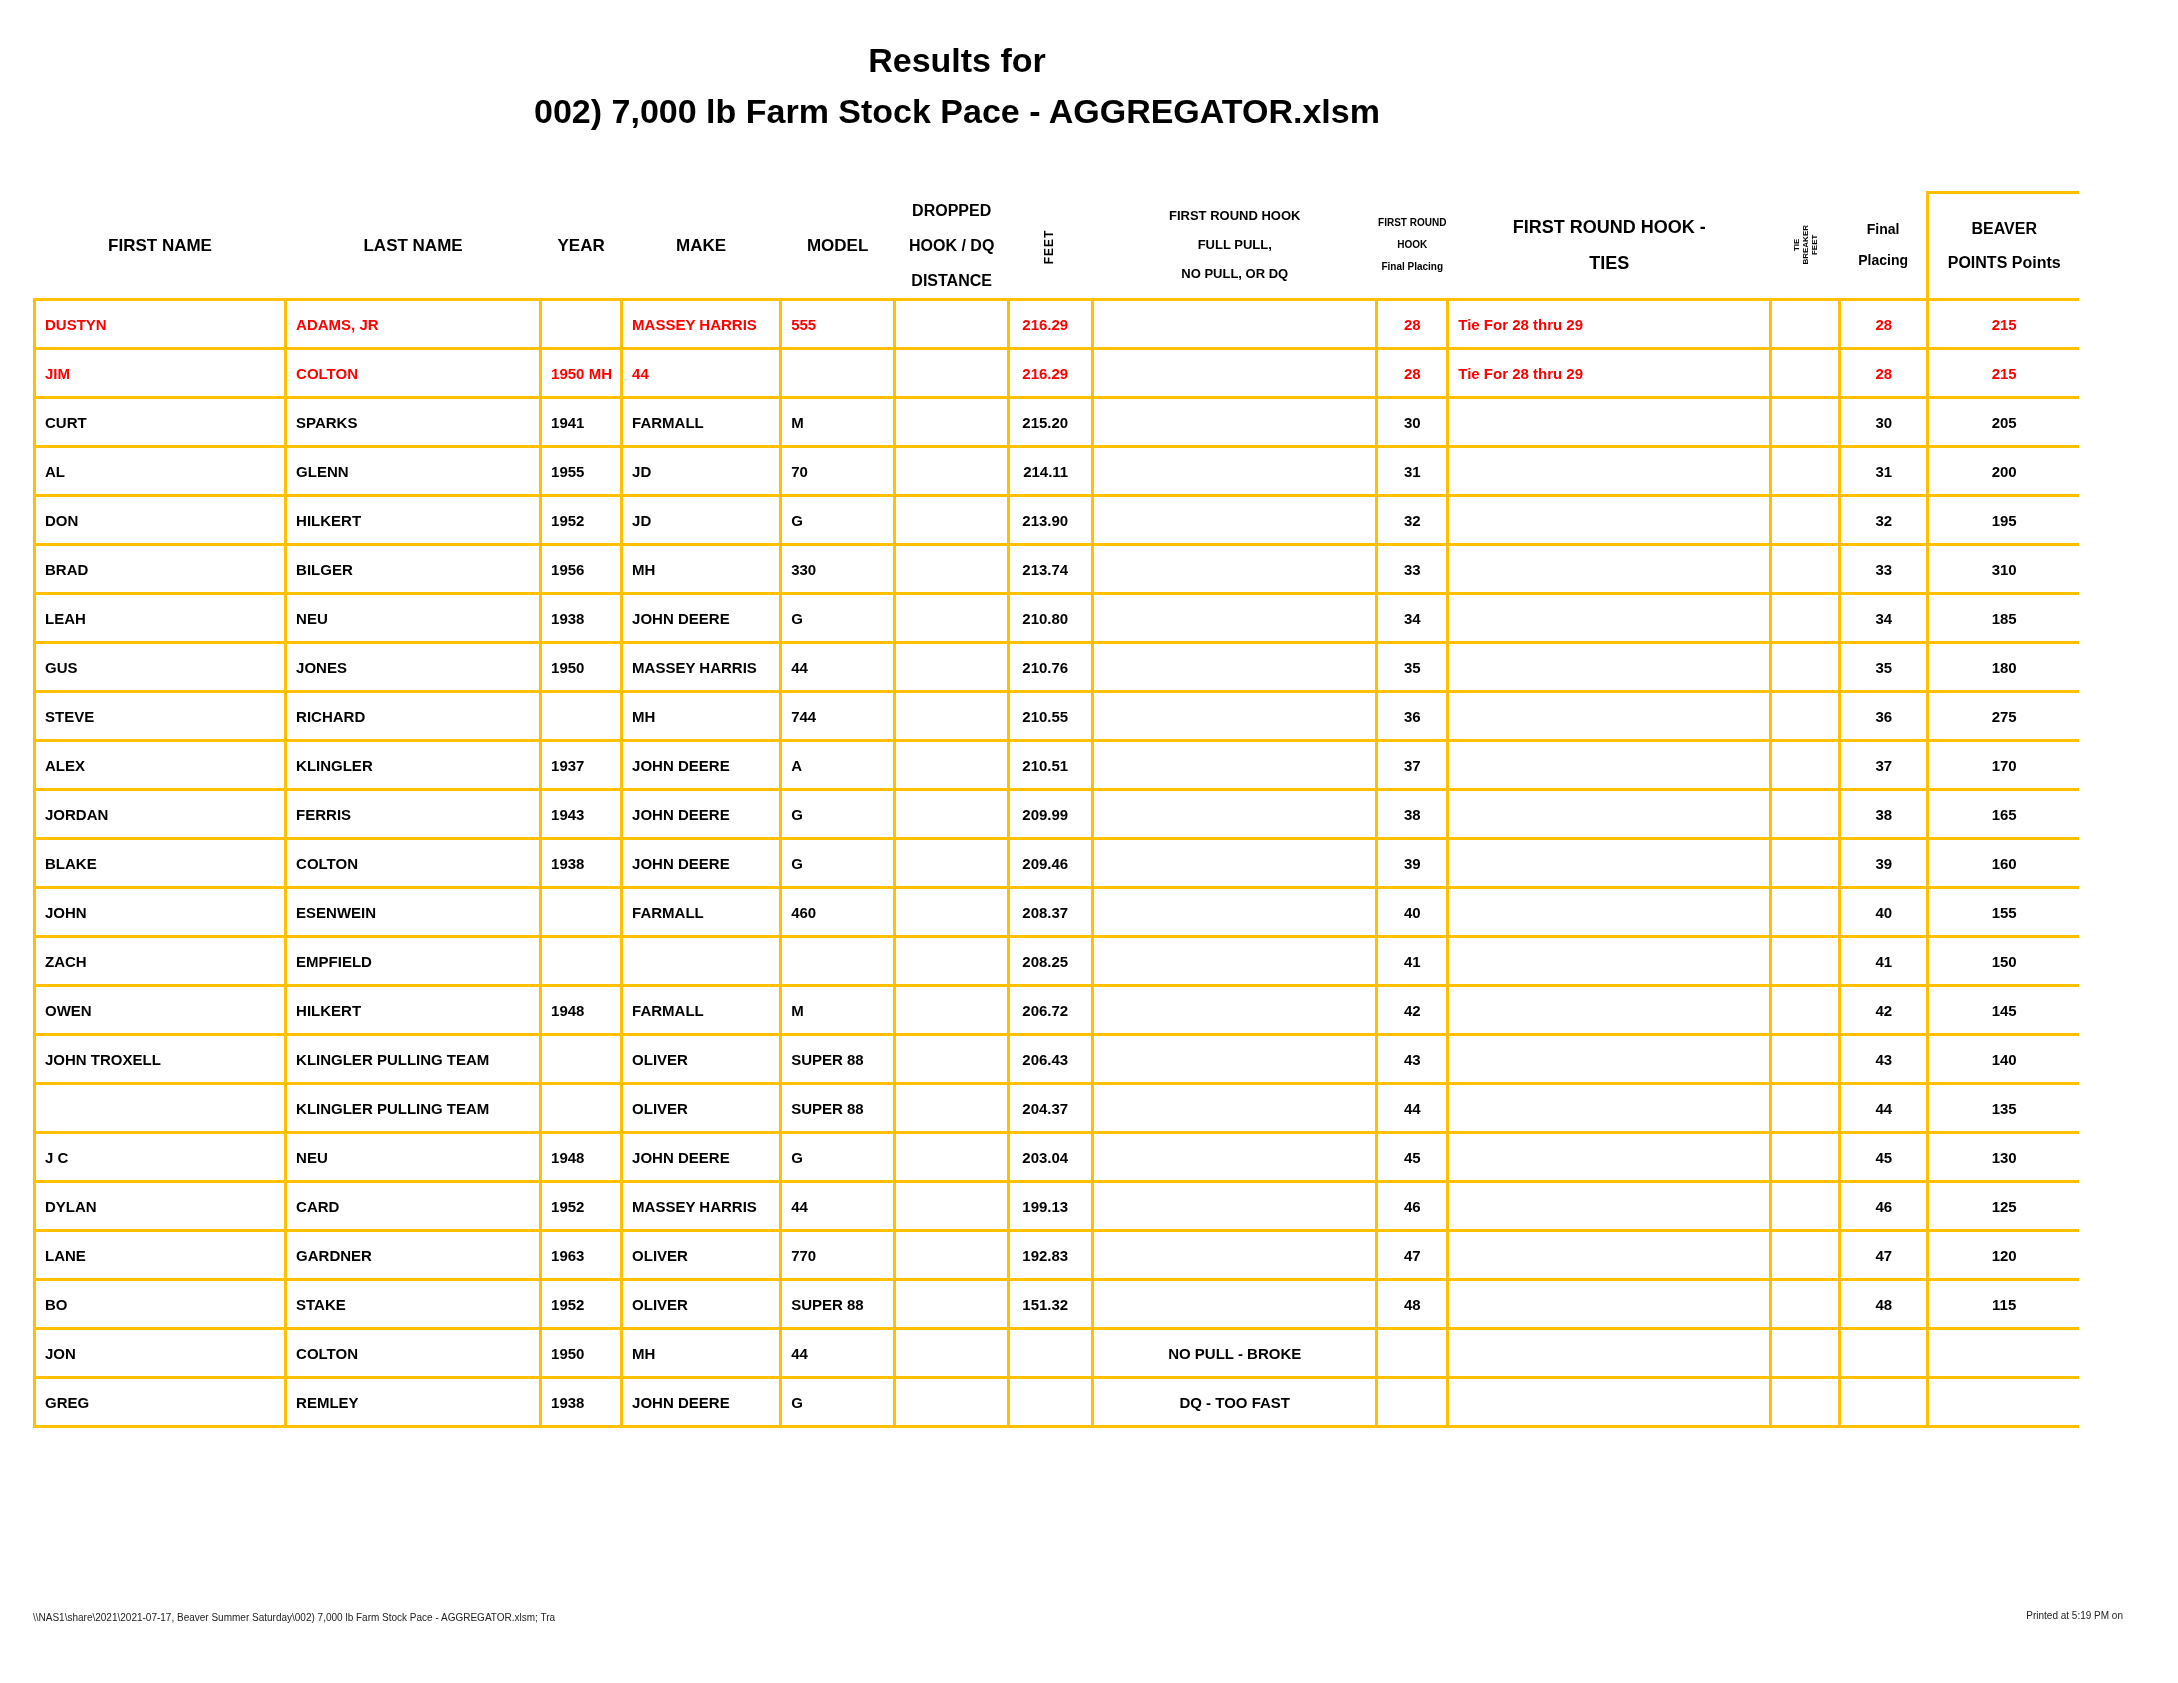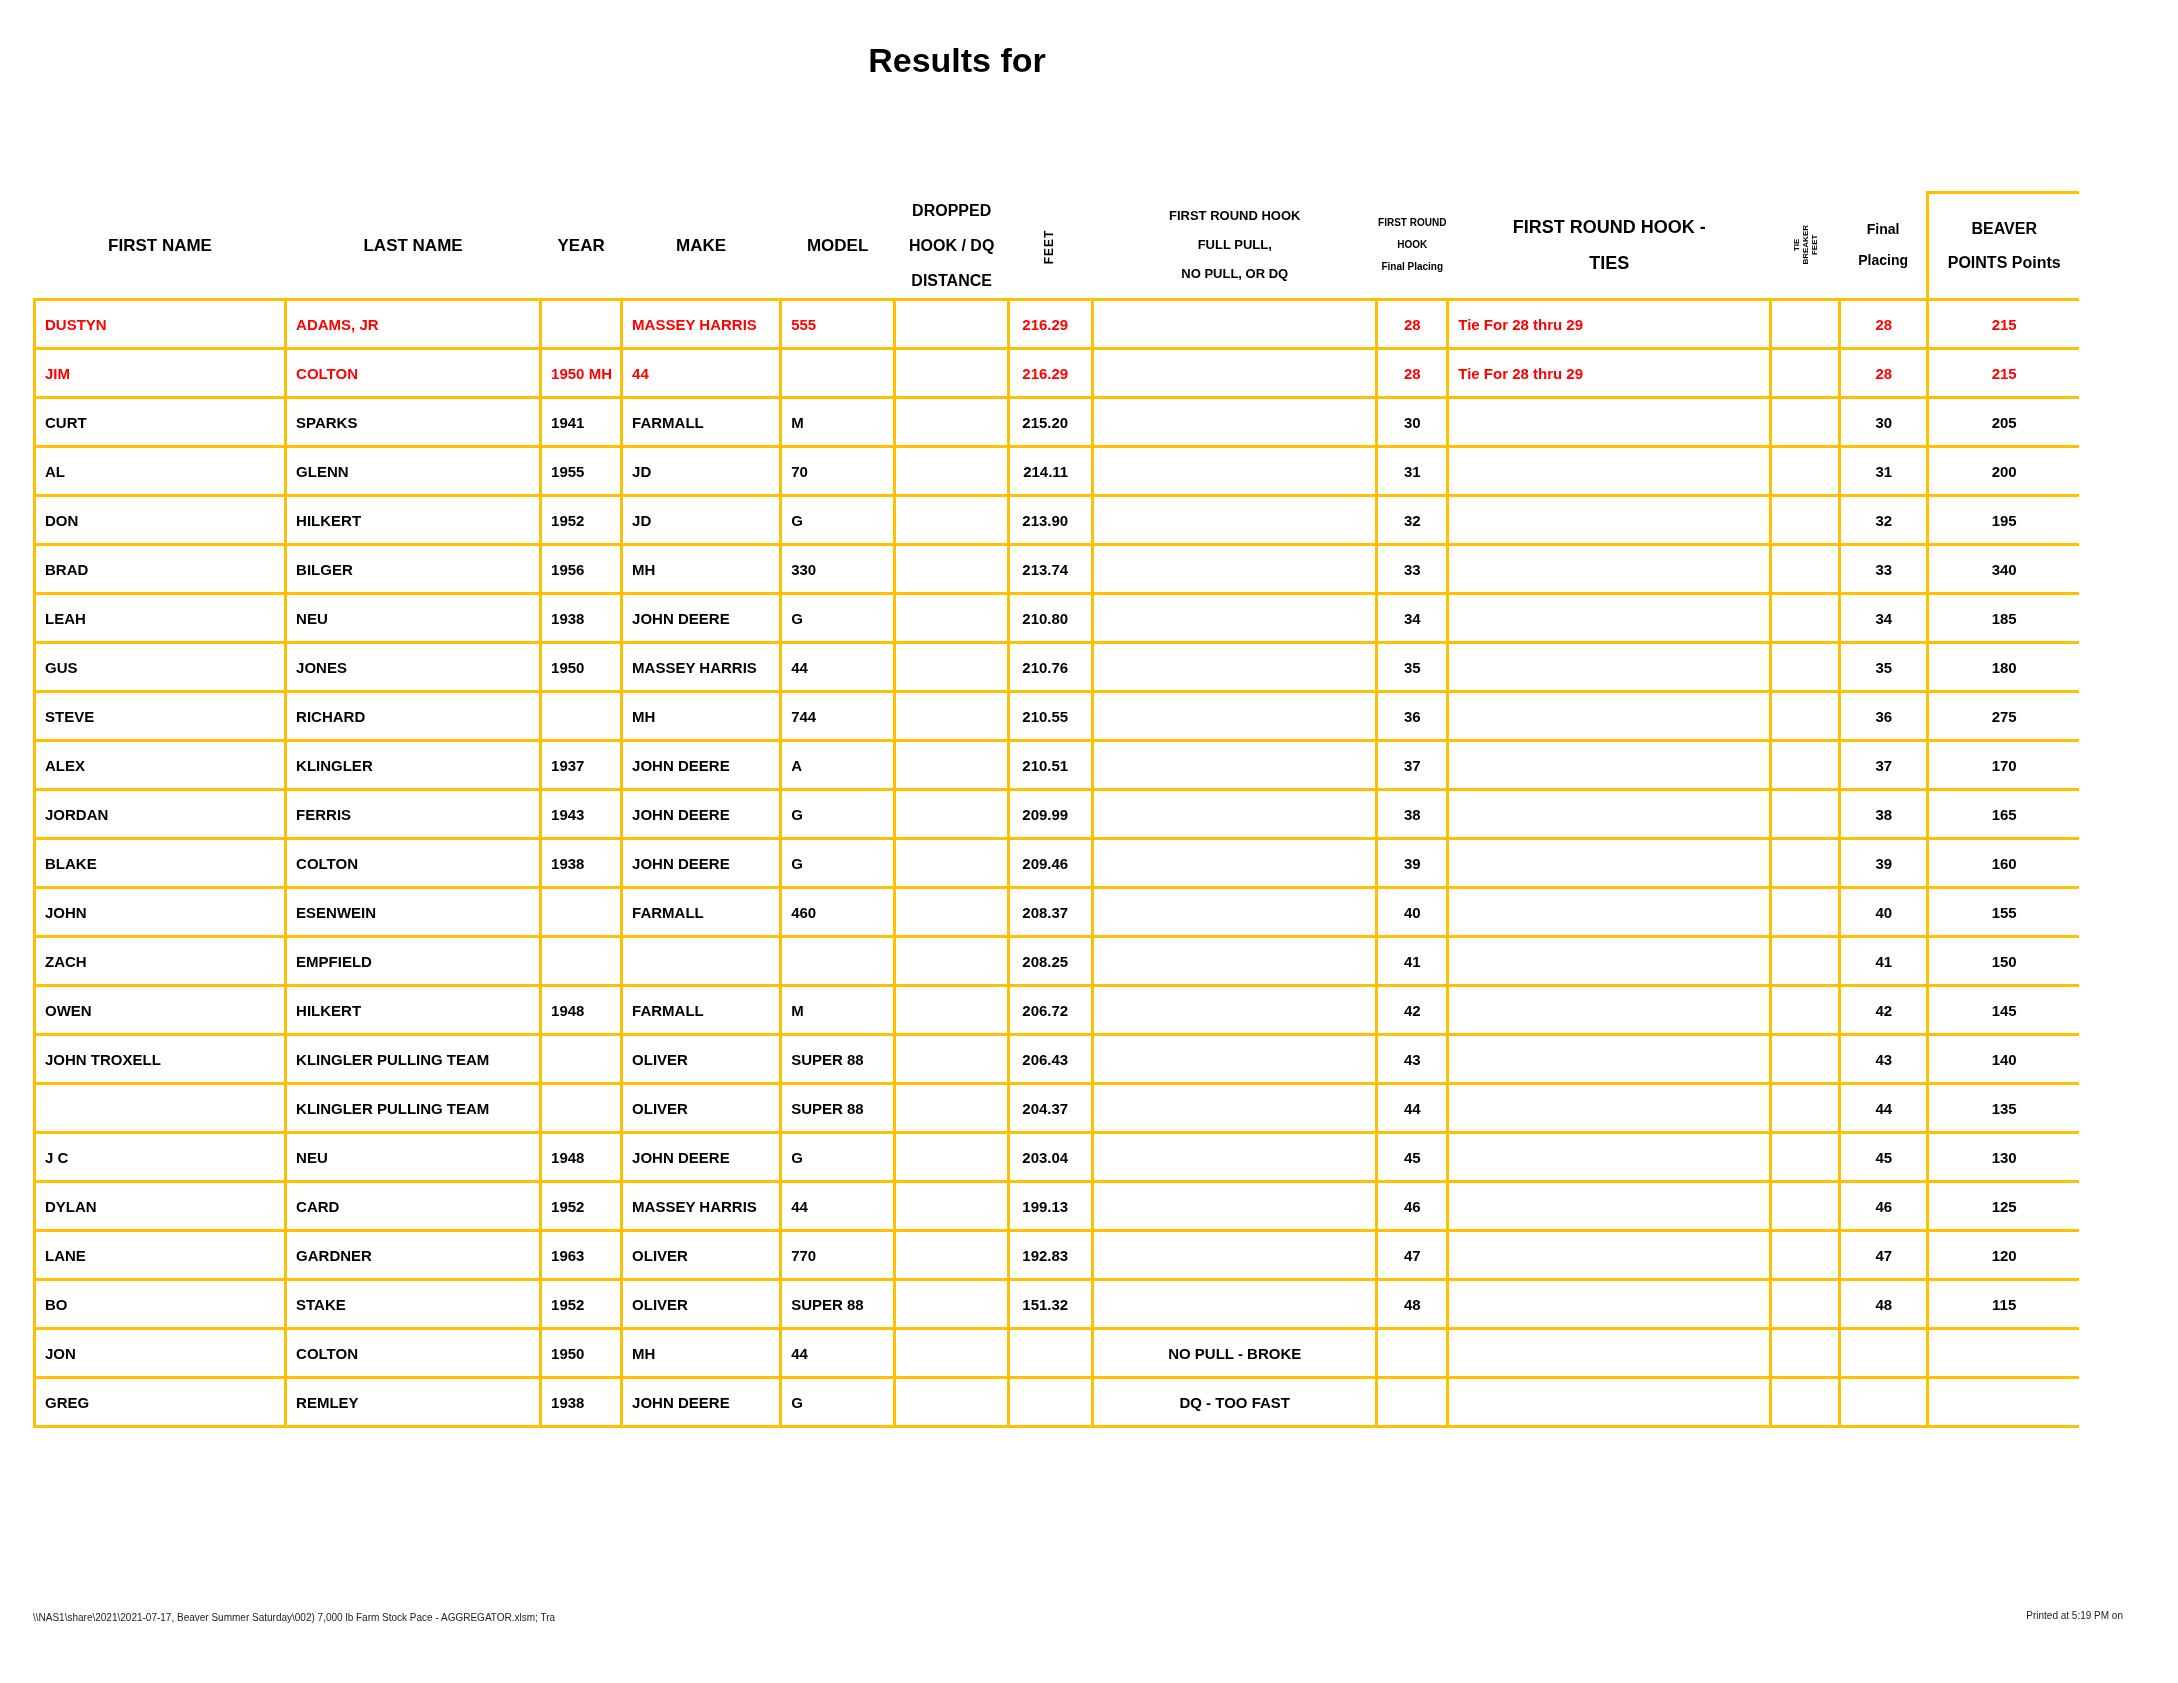--- a/index.html
+++ b/index.html
@@ -53,20 +53,21 @@
   .cv{white-space:nowrap;overflow:hidden;}
 
   .footer-left{position:absolute;left:33px;top:1612px;font-size:10px;font-weight:normal;color:#222;}
   .footer-right{position:absolute;right:55px;top:1610px;font-size:10px;font-weight:normal;color:#222;}
 </style>
 </head>
 <body>
 
 <div class="titles">
   <div class="title-line">Results for</div>
+  <div class="title-line">002) 7,000 lb Farm Stock Pace - AGGREGATOR.xlsm</div>
 </div>
 
 <table class="results">
   <colgroup>
     <col style="width:251px">
       <col style="width:255px">
       <col style="width:81px">
     <col style="width:159px">
       <col style="width:114px">
       <col style="width:114px">
@@ -365,21 +366,21 @@
         <td class="a-l">
           <div class="cv"></div>
         </td>
         <td class="a-c">
           <div class="cv"></div>
         </td>
         <td class="a-c">
           <div class="cv">33</div>
         </td>
         <td class="a-c">
-          <div class="cv">340</div>
+          <div class="cv">310</div>
         </td>
       </tr>
       <tr>
         <td class="a-l">
           <div class="cv">LEAH</div>
         </td>
         <td class="a-l">
           <div class="cv">NEU</div>
         </td>
         <td class="a-l">

